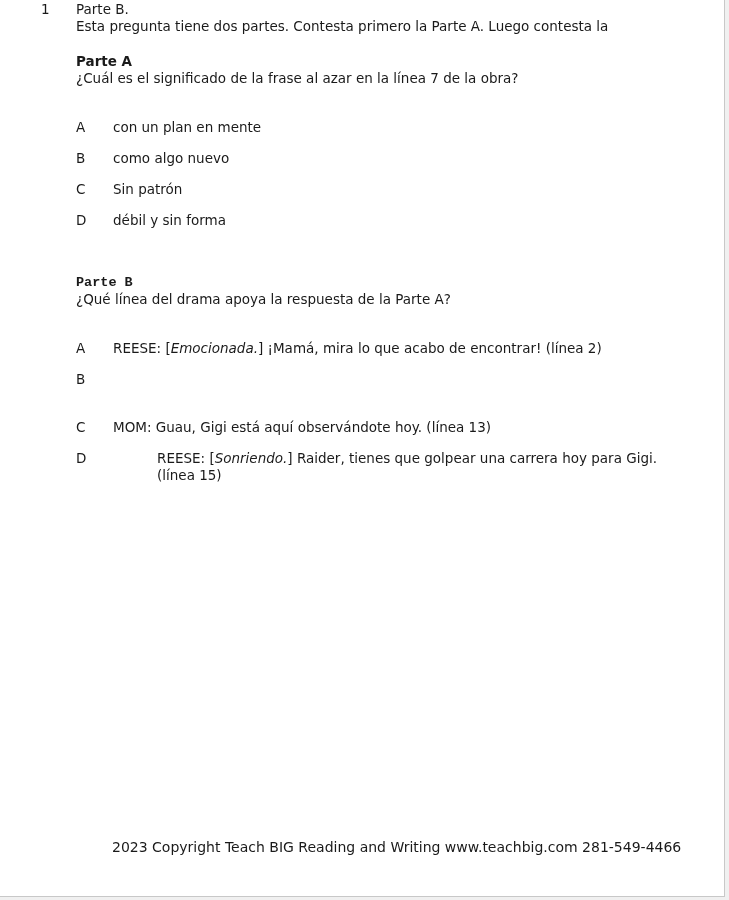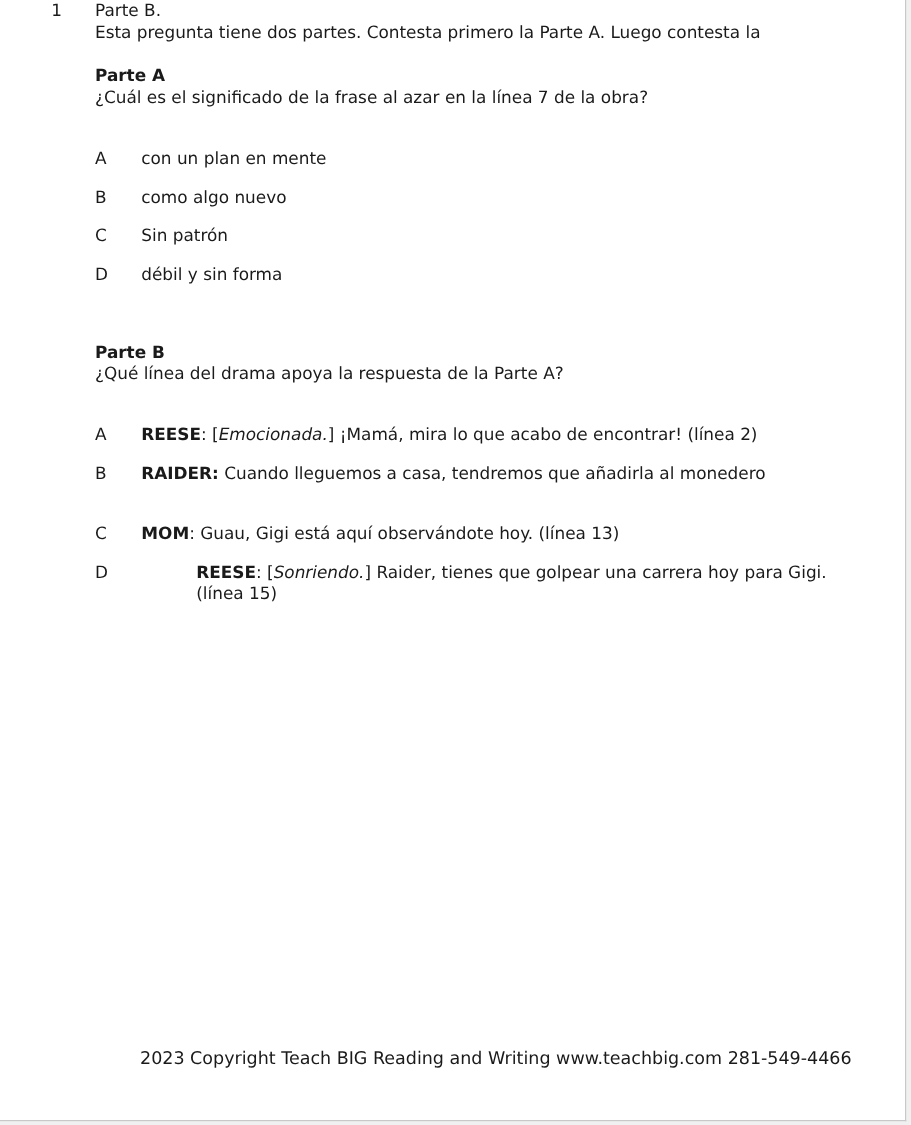--- a/index.html
+++ b/index.html
@@ -42,21 +42,21 @@
       width: 600px;
       white-space: normal;
     }
     .part-title {
       font-weight: bold;
       left: 76px;
     }
     .letter { left: 76px; }
     .opt { left: 113px; }
     .u { }
-    .b { font-weight: bold; }
+    .b { font-weight: normal; }
     .i { font-style: italic; }
     .footer {
       left: 112px;
       top: 839px;
       font-size: 14px;
       line-height: 16px;
       white-space: nowrap;
     }
   </style>
 </head>
@@ -85,34 +85,33 @@
   </div>
   <div>
     <div class="abs txt letter" style="top:181px;">C</div>
     <div class="abs txt opt" style="top:181px;">Sin patrón</div>
   </div>
   <div>
     <div class="abs txt letter" style="top:212px;">D</div>
     <div class="abs txt opt" style="top:212px;">débil y sin forma</div>
   </div>
 
-  <div class="abs txt part-title" style="top:274px;">Parte B</div>
+  <div class="abs txt part-title" style="top:274px;font-family:Liberation Mono, monospace;">Parte B</div>
   <div class="abs txt" style="left:76px; top:291px;">¿Qué línea del drama apoya la respuesta de la Parte A?</div>
 
   <div>
     <div class="abs txt letter" style="top:340px;">A</div>
     <div class="abs txt opt" style="top:340px;">
       <span class="b">REESE</span><span>: [</span><span class="i">Emocionada.</span><span>] ¡Mamá, mira lo que acabo de encontrar!  (línea 2)</span>
     </div>
   </div>
 
   <div>
     <div class="abs txt letter" style="top:371px;">B</div>
     <div class="abs txt opt" style="top:371px;">
-      <div><span class="b">RAIDER:</span><span> Cuando lleguemos a casa, tendremos que añadirla al monedero</span></div>
     </div>
   </div>
 
   <div>
     <div class="abs txt letter" style="top:419px;">C</div>
     <div class="abs txt opt" style="top:419px;">
       <span class="b">MOM</span><span>: Guau, Gigi está aquí observándote hoy.  (línea 13)</span>
     </div>
   </div>
 

